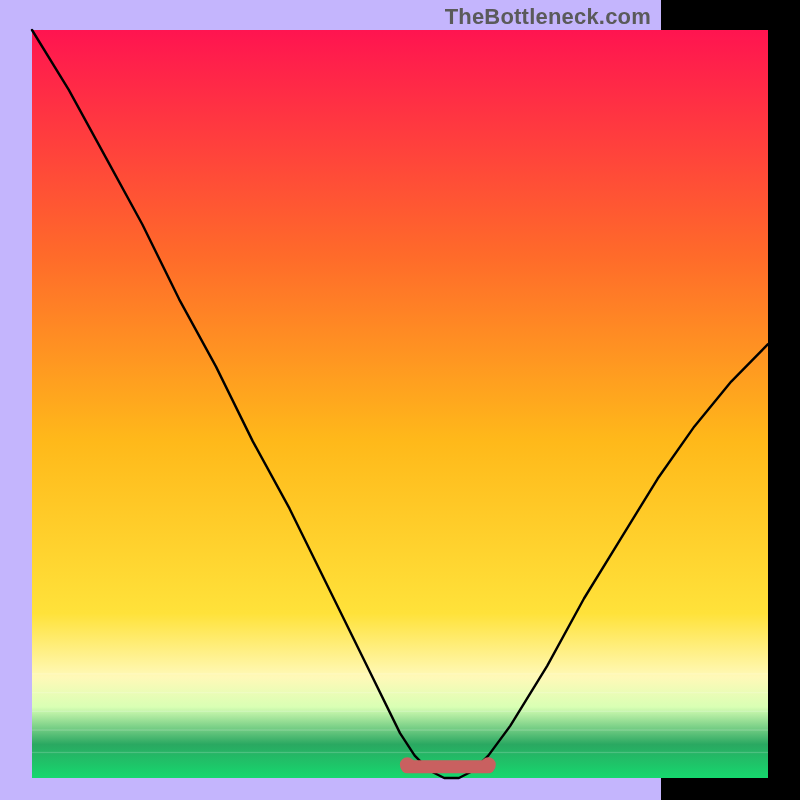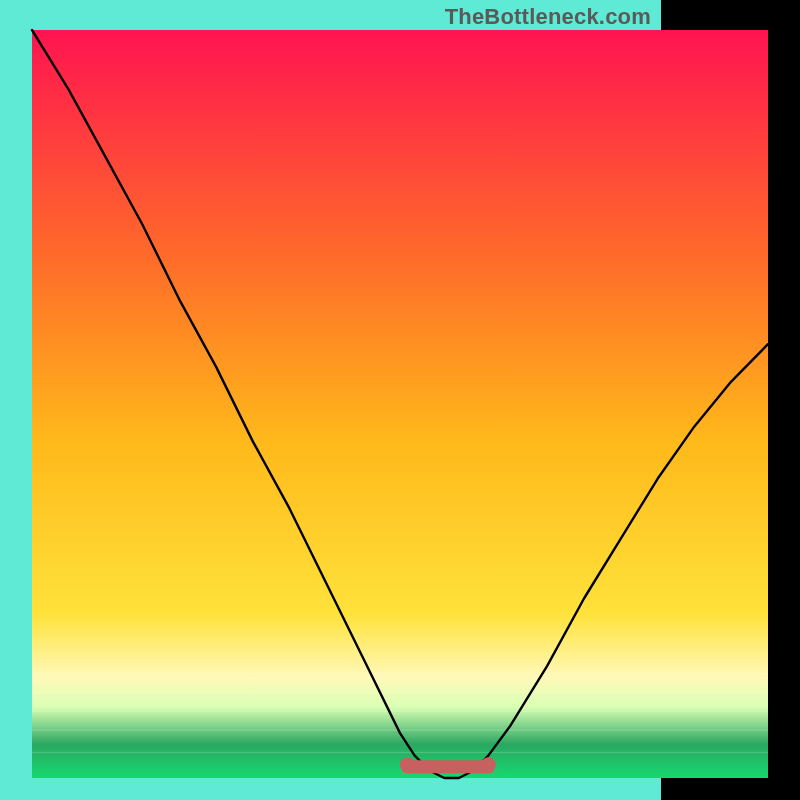--- a/index.html
+++ b/index.html
@@ -8,21 +8,21 @@
     width: 800px;
     height: 800px;
     background: #000;
     overflow: hidden;
     font-family: Arial, Helvetica, sans-serif;
   }
   .frame {
     position: relative;
     width: 661px;
     height: 800px;
-    background: #5eead4;
+    background: #c4b5fd;
   }
   .watermark {
     position: absolute;
     top: 4px;
     right: 10px;
     color: #5a5a5a;
     font-size: 22px;
     font-weight: 600;
     letter-spacing: 0.2px;
     z-index: 10;

